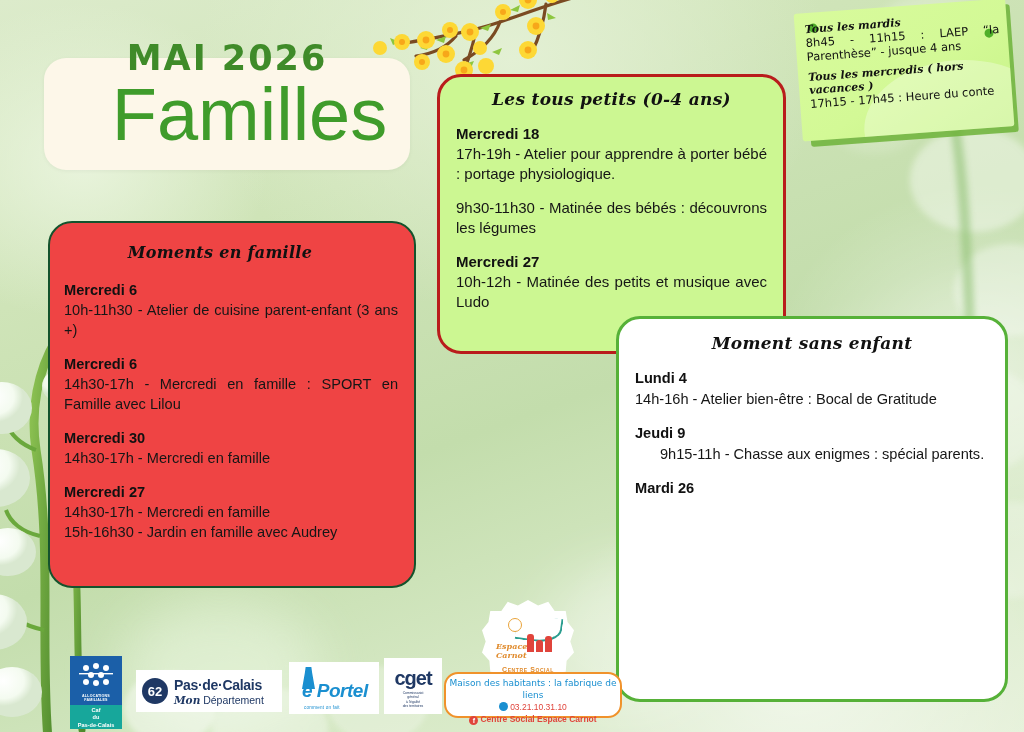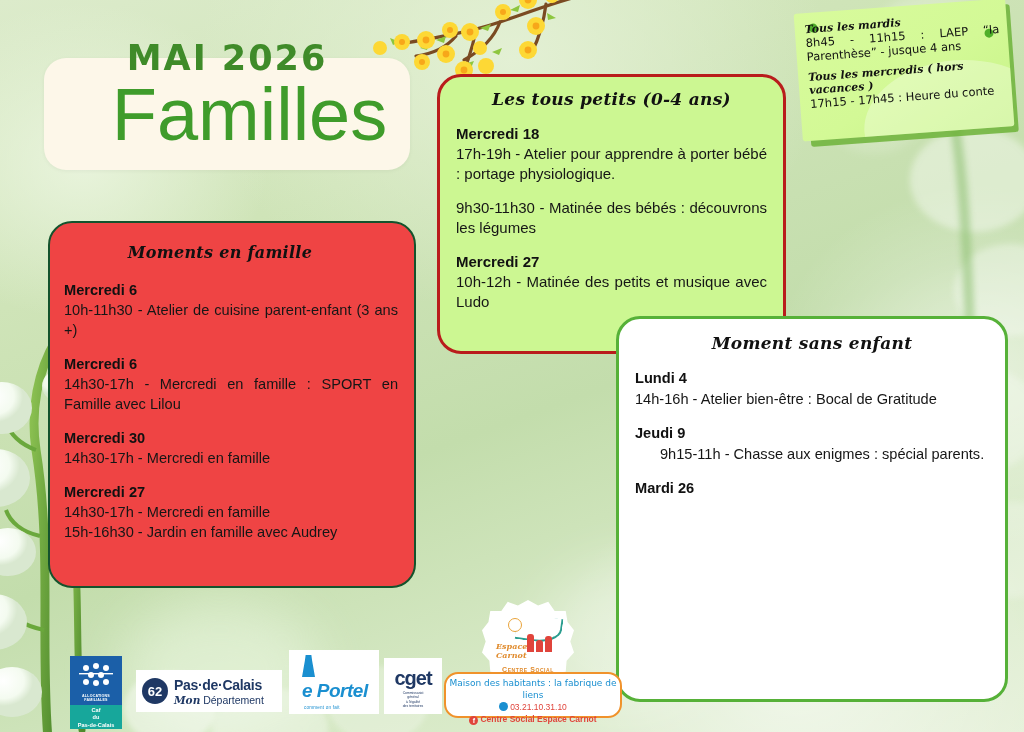--- a/index.html
+++ b/index.html
@@ -184,21 +184,21 @@
 
   
   #logo-pdc { left: 136px; bottom: 20px; width: 146px; height: 42px; display:flex; align-items:center; padding: 0 6px; }
   .pdc-badge { width: 26px; height: 26px; border-radius: 50%; background:#1f3864; color:#fff; font-size: 13px; font-weight:bold; display:flex; align-items:center; justify-content:center; flex:0 0 auto; }
   .pdc-txt { margin-left: 6px; }
   .pdc-main { font-size: 14px; font-weight: bold; color:#1f3864; line-height: 18px; letter-spacing:-.3px;}
   .pdc-sub { font-size: 10.5px; color:#1f3864; line-height: 12px; }
   .pdc-sub i { font-family:"DejaVu Serif", serif; font-weight:bold; }
 
   
-  #logo-portel { left: 289px; bottom: 18px; width: 90px; height: 64px; padding: 3px; }
+  #logo-portel { left: 289px; bottom: 18px; width: 90px; height: 52px; padding: 3px; }
   .portel-mark { position:relative; height: 100%; }
   .portel-txt { position:absolute; left: 10px; bottom: 9px; font-size: 19px; font-weight: bold; color:#1a8fd0; font-style: italic; letter-spacing:-.5px;}
   .portel-tower { position:absolute; left: 10px; top: 2px; width: 13px; height: 22px; background:#1a8fd0; clip-path: polygon(28% 0, 72% 0, 78% 26%, 100% 100%, 0 100%, 22% 26%); }
   .portel-tagline { position:absolute; left: 12px; bottom: 1px; font-size: 4.6px; color:#1a8fd0; letter-spacing:.2px;}
 
   
   #logo-cget { left: 384px; bottom: 18px; width: 58px; height: 56px; text-align:center; padding-top: 10px; }
   .cget-main { font-size: 20px; font-weight: bold; color:#1f3864; letter-spacing:-1px; line-height:20px;}
   .cget-sub { font-size: 3.4px; color:#1f3864; line-height: 4.4px; margin-top: 3px; }
 

